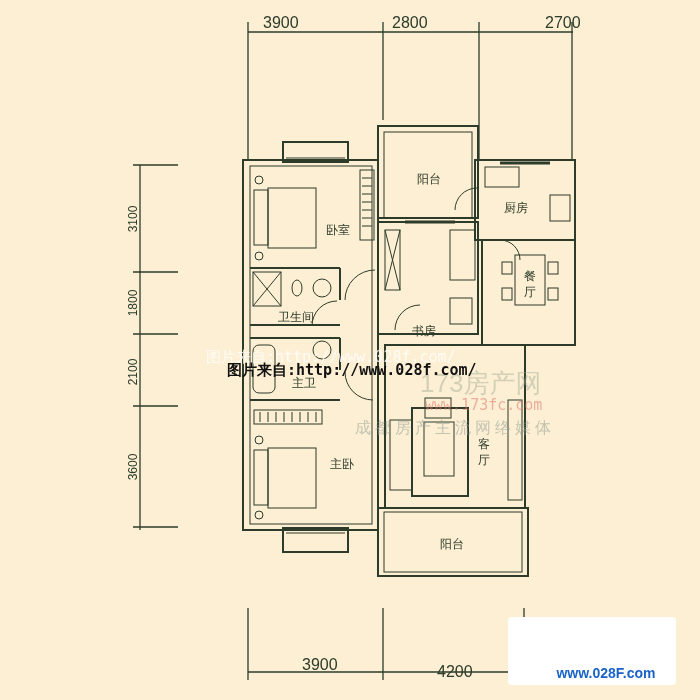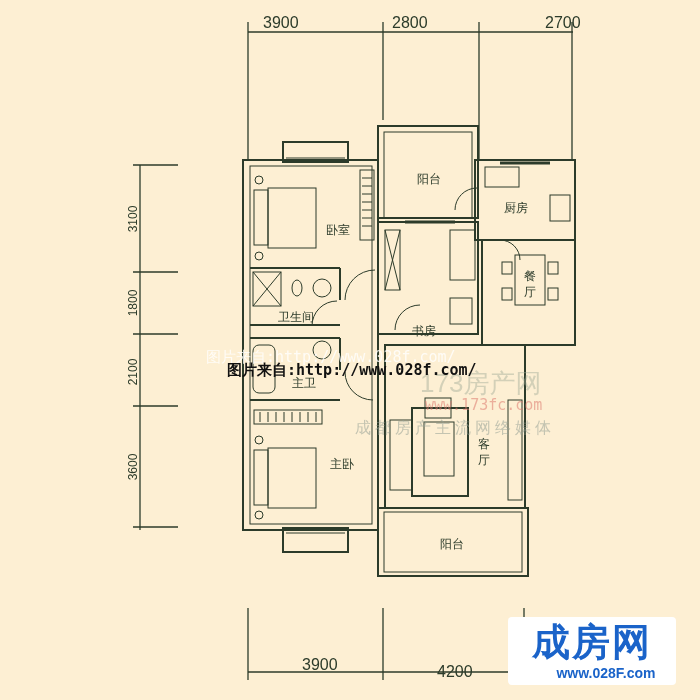--- a/index.html
+++ b/index.html
@@ -171,15 +171,14 @@
 <div class="lbl" style="left:478px;top:452px;">厅</div>
 <div class="lbl" style="left:440px;top:536px;">阳台</div>
 
 <div class="wm173">173房产网</div>
 <div class="wm173url">www.173fc.com</div>
 <div class="wm173sub">成都房产主流网络媒体</div>
 <div class="wm1">图片来自:http://www.028f.com/</div>
 <div class="wm2">图片来自:http://www.028f.com/</div>
 
 <div class="logo">
-  <div class="logo-title">成房网</div>
   <div class="logo-url">www.028F.com</div>
 </div>
 
 </body></html>

